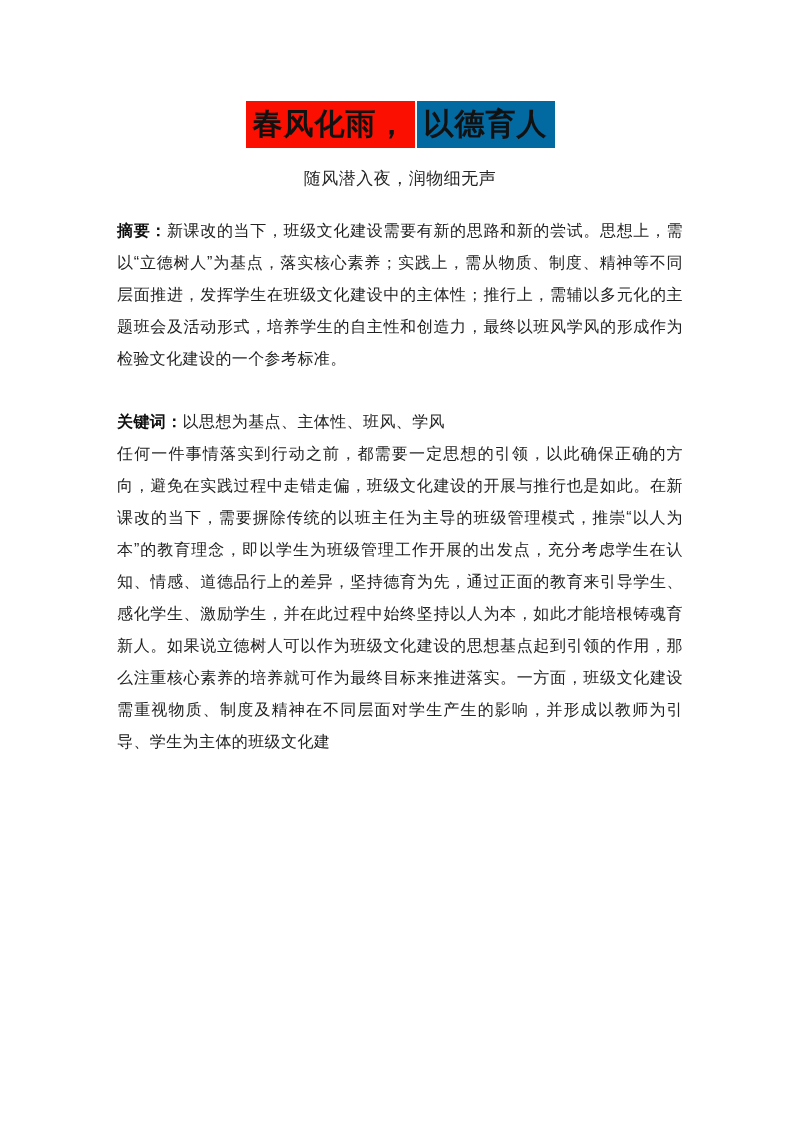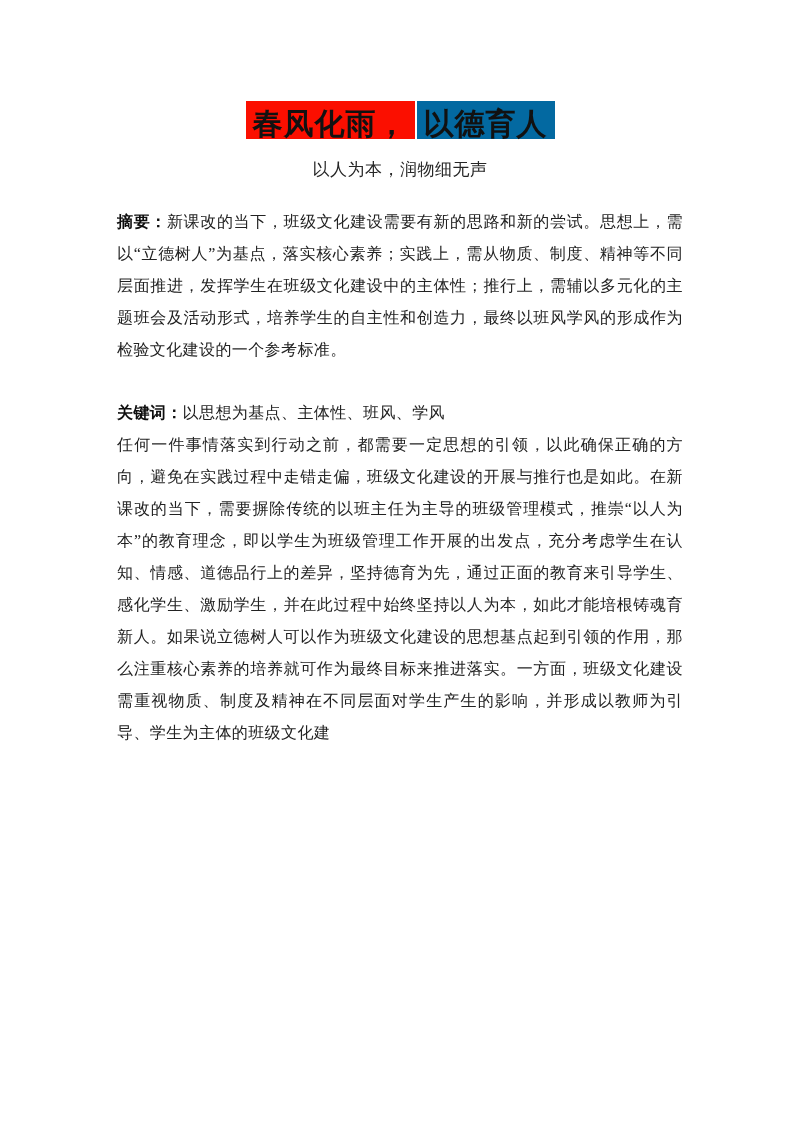--- a/index.html
+++ b/index.html
@@ -20,37 +20,36 @@
     padding-top: 101px;
     text-align: center;
     font-size: 0;
   }
   .hl {
     display: inline-block;
     font-size: 30px;
     font-weight: 700;
     color: #111111;
     line-height: 1;
-    padding: 8px 7px 0 7px;
+    padding: 8px 7px 9px 7px;
     letter-spacing: 1px;
     background: #fb0f00; 
   }
   .hl + .hl { margin-left: 2px; }
   .subtitle {
     text-align: center;
     font-size: 17px;
     line-height: 30px;
     color: #262626;
     letter-spacing: 0.5px;
   }
   .subtitle-block { margin-top: 16px; }
   .content {
     width: 566px;
     margin: 0 auto;
-    font-family: Liberation Serif, serif;
   }
   .para {
     margin: 0;
     font-size: 16px;
     line-height: 32px;
     text-align: justify;
     letter-spacing: 0.4px;
     color: #222222;
   }
   .para b { color: #0e0e0e; }
@@ -66,21 +65,21 @@
   }
 </style>
 </head>
 <body>
 
 <div class="page">
 
   <h1 class="title-wrap" style="margin:0"><span class="hl" style="background: rgb(251, 15, 0);">春风化雨，</span><span class="hl" style="background: #0369a1;">以德育人</span></h1>
 
   <div class="subtitle-block">
-    <div class="subtitle">以人为本，润物细无声</div>
+    <div class="subtitle">随风潜入夜，润物细无声</div>
   </div>
 
   <div class="content">
 
     <p class="para abstract"><b>摘要：</b><span>新课改的当下，班级文化建设需要有新的思路和新的尝试。思想上，需以“立德树人”为基点，落实核心素养；实践上，需从物质、制度、精神等不同层面推进，发挥学生在班级文化建设中的主体性；推行上，需辅以多元化的主题班会及活动形式，培养学生的自主性和创造力，最终以班风学风的形成作为检验文化建设的一个参考标准。</span></p>
 
     <p class="para keywords"><b>关键词：</b><span>以思想为基点、主体性、班风、学风</span></p>
 
 
 

